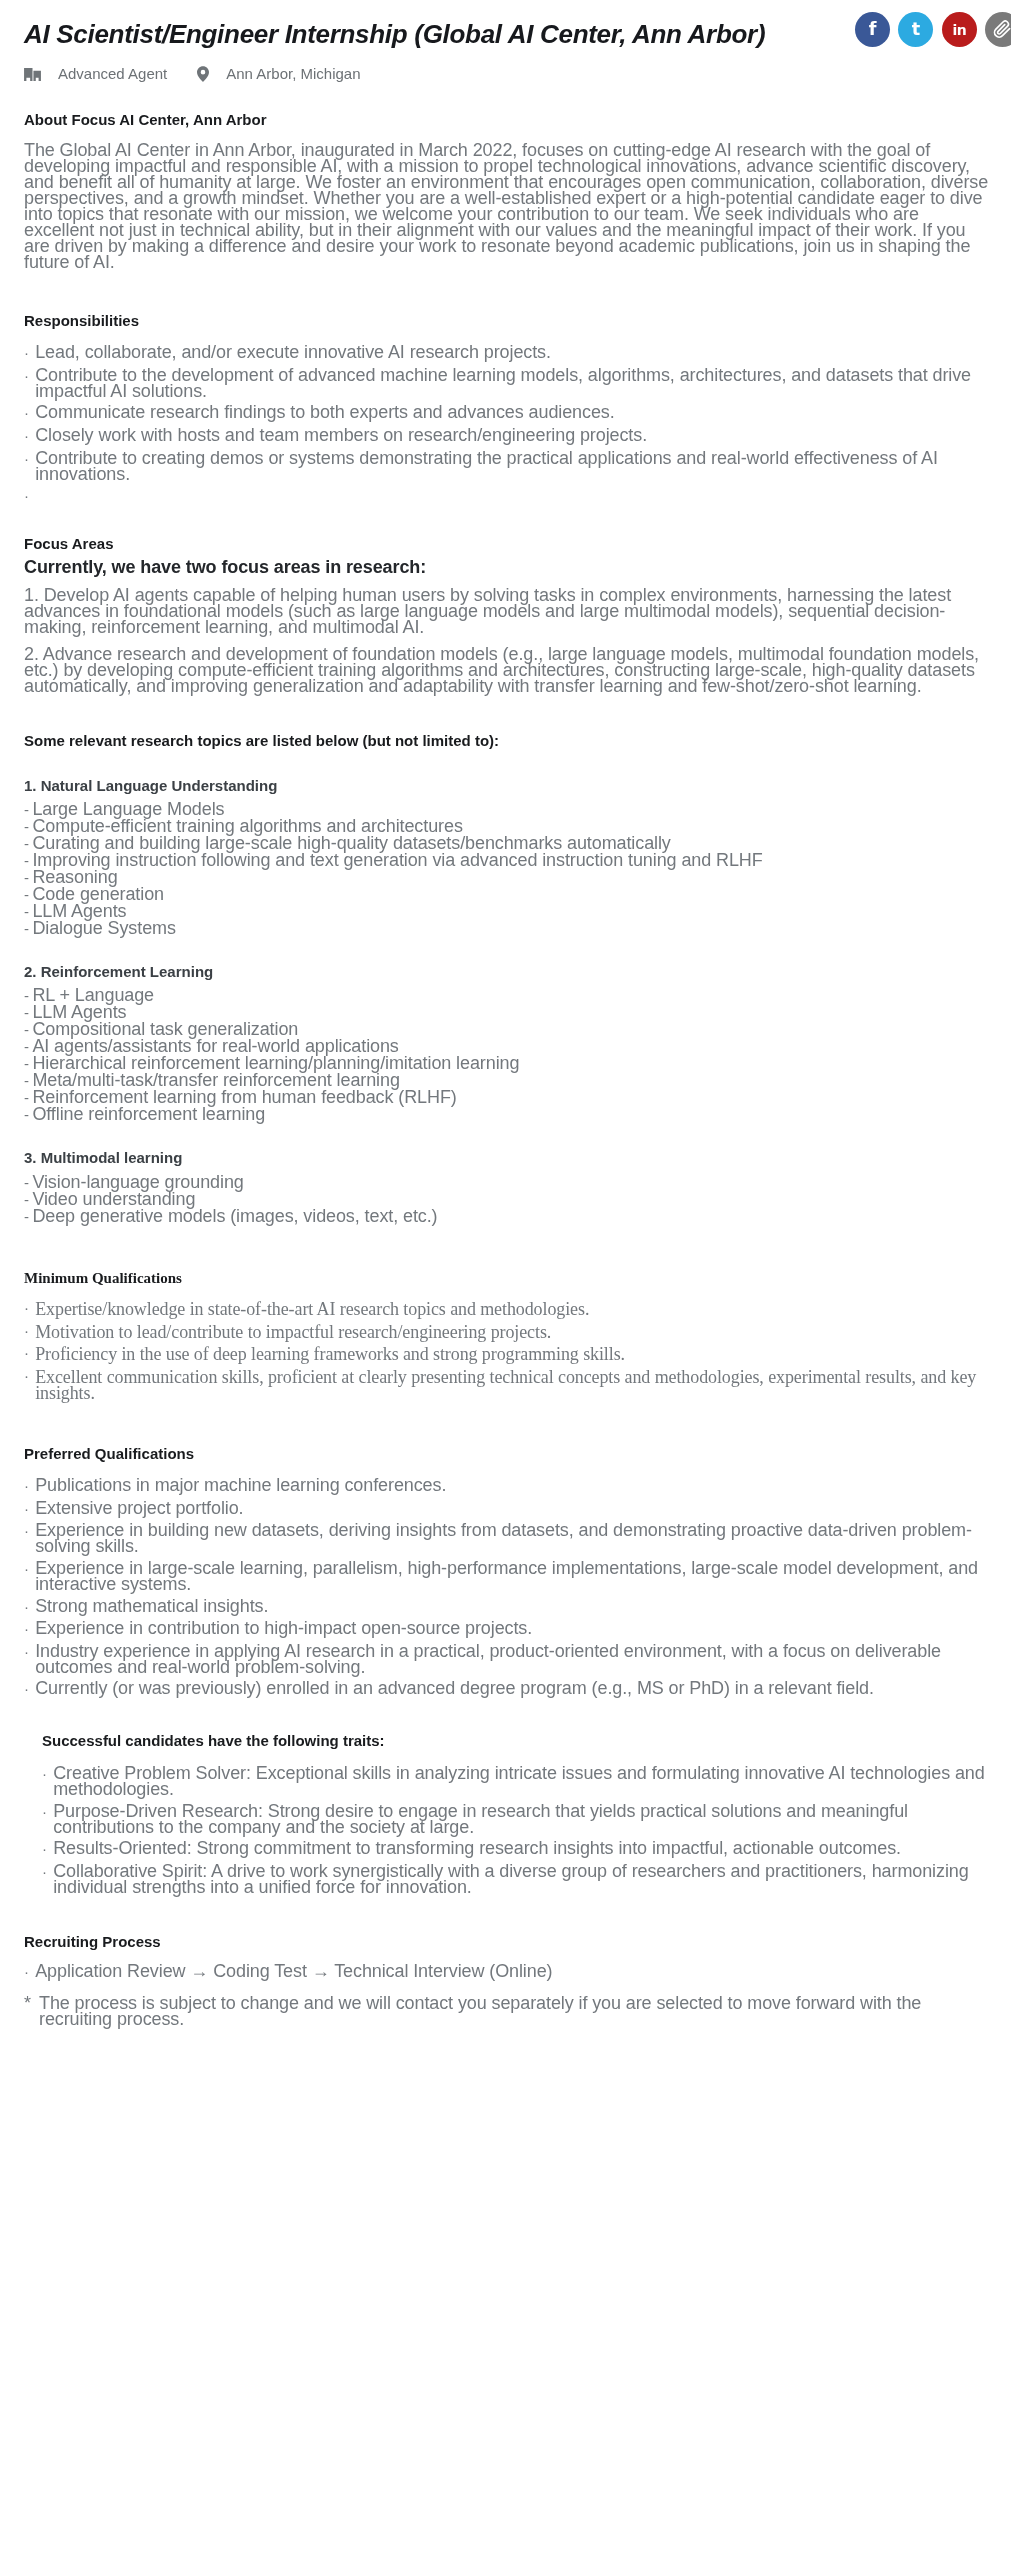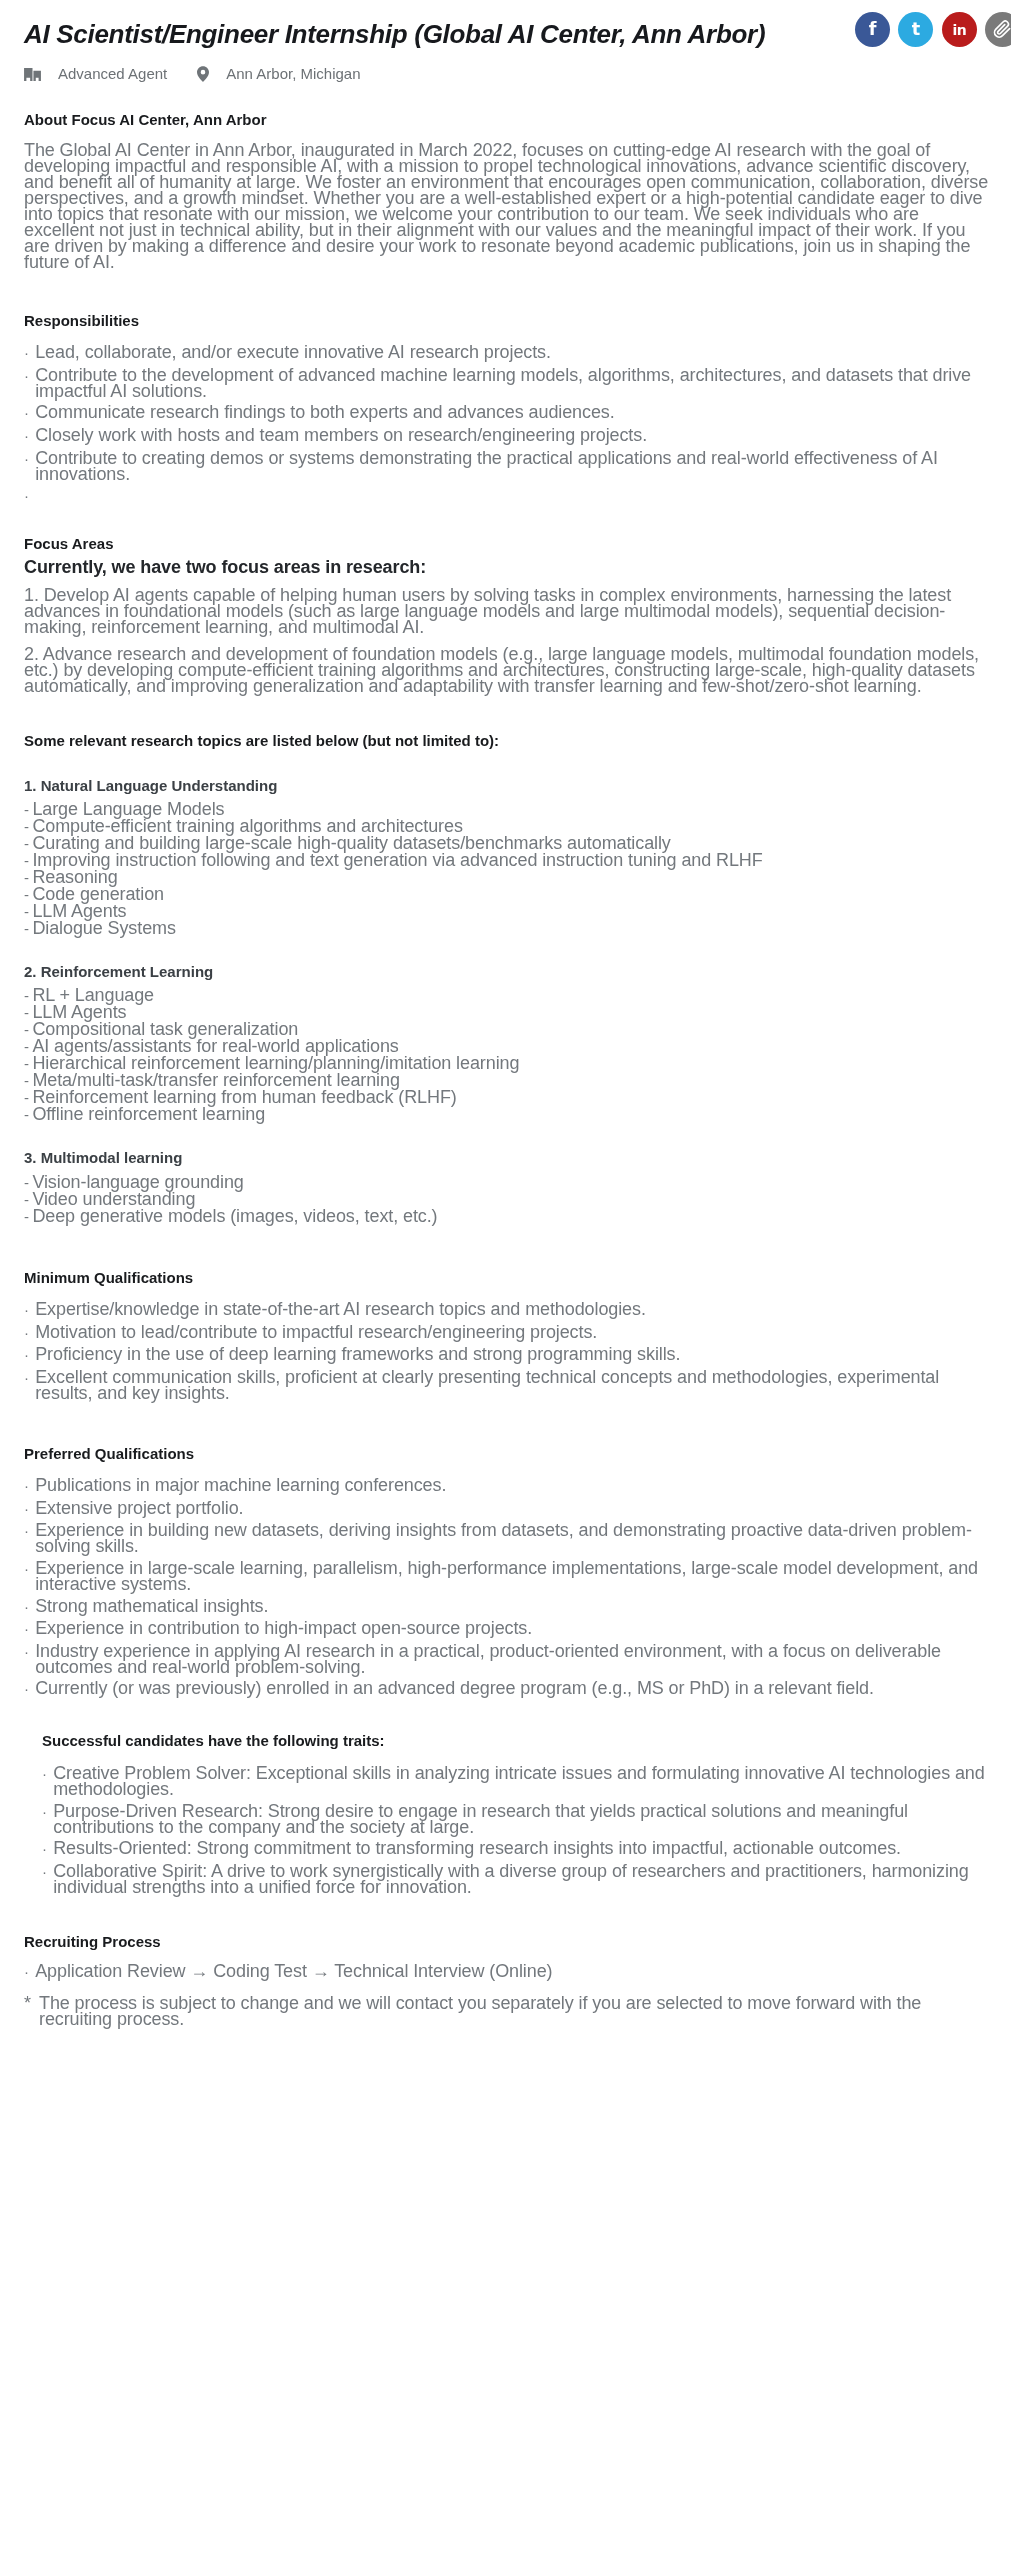--- a/index.html
+++ b/index.html
@@ -43,21 +43,21 @@
   .sec-resp { margin-top:41px; }
 
   .sec-focus { margin-top:30px; }
   .intro { font-weight:600; color:#24272b; margin-top:4.7px; }
   p.fp { margin-top:11.2px; }
 
   .sec-topics { margin-top:37px; }
   .group { margin-top:24px; }
   .group h3 { font-size:15px; line-height:22.4px; font-weight:700; color:#3b4045; margin-bottom:3.7px; }
 
-  .sec-minq { margin-top:43px; }
+  .sec-minq { margin-top:43px;font-family:Liberation Serif, serif; }
   .sec-prefq { margin-top:43px; }
   .sec-traits { margin-top:34px;margin-left:18px; }
   .sec-recruiting { margin-top:37px; }
   .sec-recruiting .blist { margin-top:11.2px; }
   .note { margin-top:15px; display:flex; }
   .ast { width:15px; flex:none; }
 </style>
 </head>
 <body>
 

